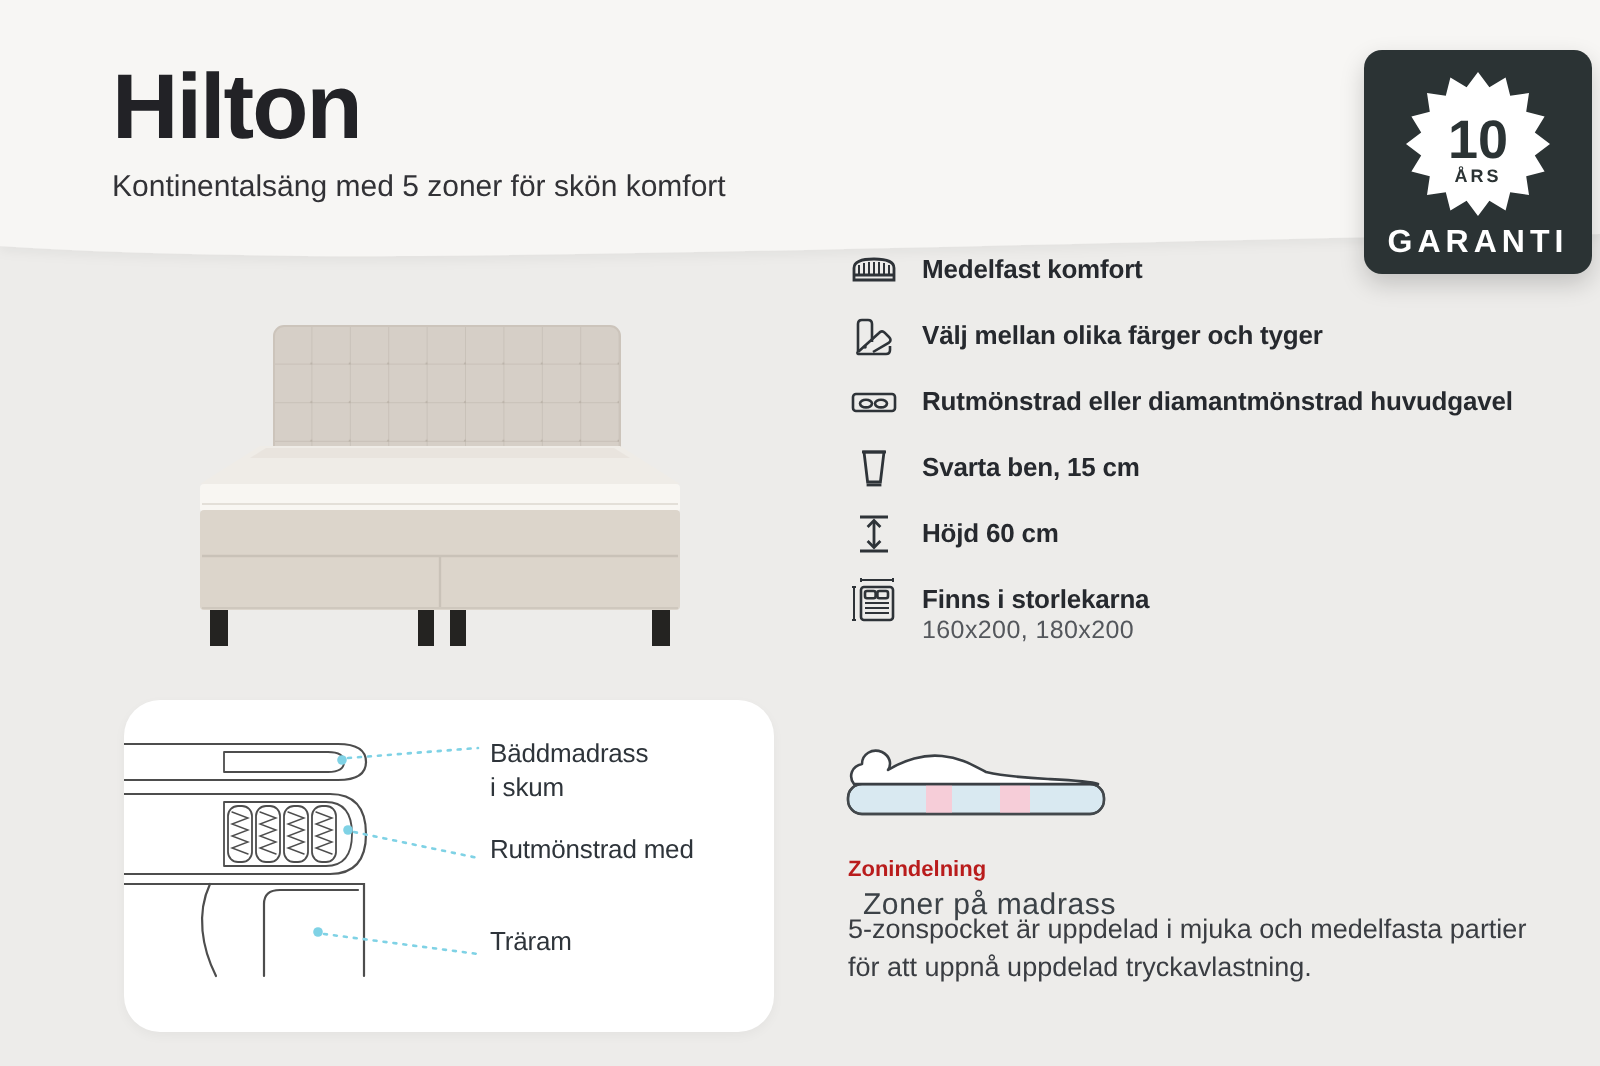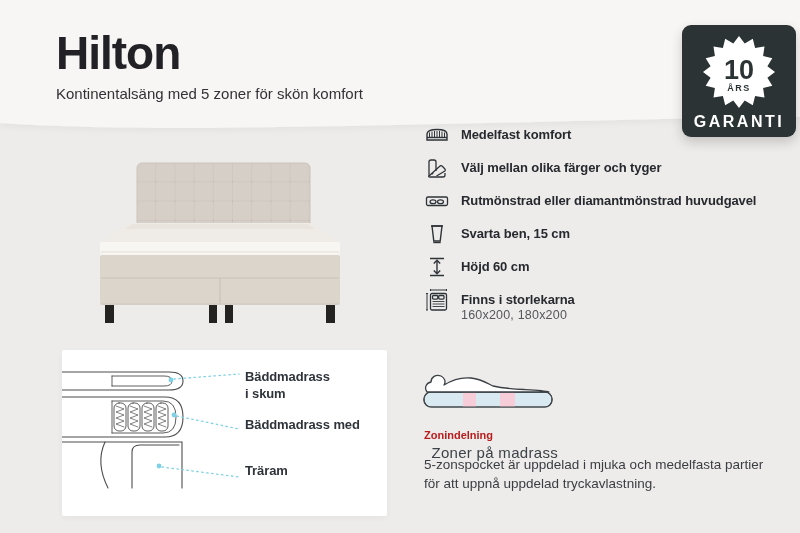--- a/index.html
+++ b/index.html
@@ -23,21 +23,21 @@
   .badge-word{color:#fff;font-weight:bold;font-size:16px;letter-spacing:2.5px;margin-top:-2px;}
   
   .features{position:absolute;left:424px;top:126px;display:flex;flex-direction:column;gap:11px;}
   .feat-row{display:flex;align-items:flex-start;gap:11px;}
   .feat-icon{width:26px;height:26px;flex:0 0 26px;color:#2e3338;margin-top:-4px;}
   .feat-label{font-size:13px;font-weight:bold;color:#26292e;white-space:nowrap;letter-spacing:-0.1px;line-height:17px;}
   .feat-sub{font-size:12.5px;font-weight:normal;color:#54575c;letter-spacing:0.2px;line-height:15px;}
   
   .card{
     position:absolute;left:62px;top:350px;width:325px;height:166px;
-    background:#ffffff;border-radius:2px;box-shadow:0 2px 6px rgba(0,0,0,.04);font-weight:bold;
+    background:#ffffff;border-radius:18px;box-shadow:0 2px 6px rgba(0,0,0,.04);
   }
   .card svg{position:absolute;left:0;top:0;}
   .cs-label{position:absolute;font-size:13px;line-height:17px;color:#2e343a;letter-spacing:-0.1px;}
   .cs-label span{display:block;}
   .cs-label-1{left:183px;top:18px;}
   .cs-label-2{left:183px;top:66px;}
   .cs-label-3{left:183px;top:112px;}
   
   .zone-illus{position:absolute;left:418px;top:356px;}
   .zone-caption{
@@ -204,21 +204,21 @@
       <circle cx="109" cy="30" r="2.4"></circle>
       <circle cx="112" cy="65" r="2.4"></circle>
       <circle cx="97" cy="116" r="2.4"></circle>
     </g>
   </svg>
   <div class="cs-label cs-label-1">
     <span>Bäddmadrass</span>
     <span>i skum</span>
   </div>
   <div class="cs-label cs-label-2">
-    <span>Bäddmadrass med</span>
+    <span>Rutmönstrad med</span>
   </div>
   <div class="cs-label cs-label-3">
     <span>Träram</span>
   </div>
 </div>
 
 <svg class="zone-illus" width="140" height="52" viewBox="0 0 140 52">
   <defs>
     <clipPath id="mclip">
         <rect x="6" y="36" width="128" height="15" rx="7"></rect>

